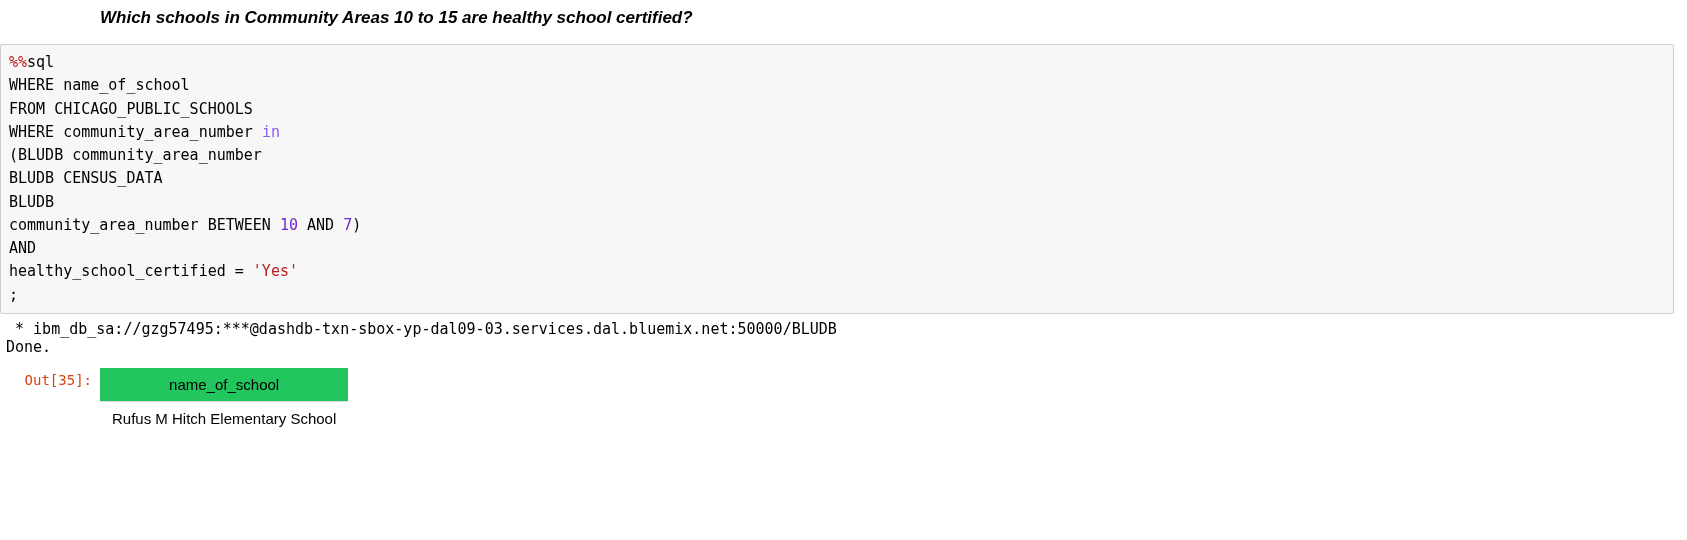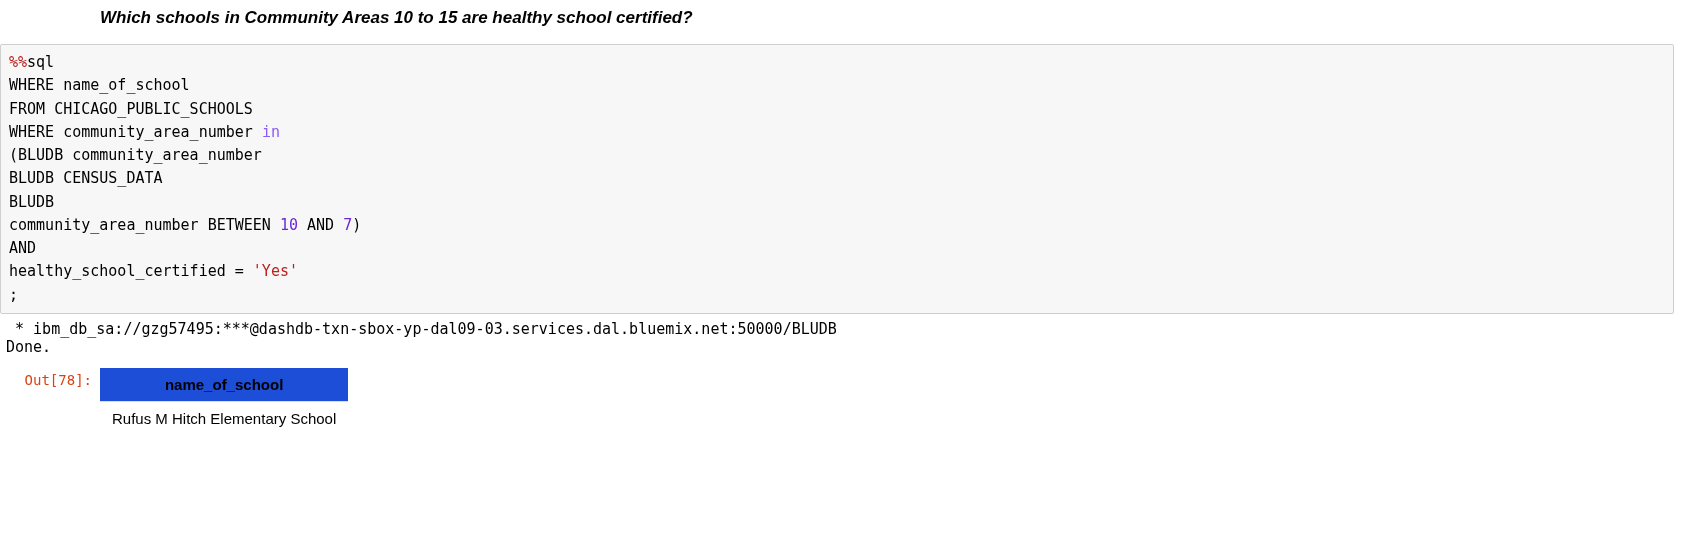--- a/index.html
+++ b/index.html
@@ -50,22 +50,22 @@
       font-size: 15px;
       white-space: pre;
       padding: 6px 0 2px 6px;
     }
     .result-table {
       border-collapse: collapse;
       font-size: 15px;
       margin-top: 2px;
     }
     .result-table th {
-      background: #1d4ed8;
-      font-weight: 700;
+      background: #22c55e;
+      font-weight: 400;
       text-align: center;
       padding: 8px 60px;
       border-bottom: 1px solid #ddd;
     }
     .result-table td {
       padding: 8px 12px;
       text-align: right;
     }
   </style>
 </head>
@@ -90,21 +90,21 @@
 <span>community_area_number BETWEEN </span><span class="num">10</span><span> AND </span><span class="num">7</span><span>)</span>
 <span>AND</span>
 <span>healthy_school_certified = </span><span class="str">'Yes'</span>
 <span>;</span></div>
     <div class="stdout"><span> * ibm_db_sa://gzg57495:***@dashdb-txn-sbox-yp-dal09-03.services.dal.bluemix.net:50000/BLUDB</span>
 <span>Done.</span></div>
   </div>
 </div>
 
 <div class="cell">
-  <div class="prompt out">Out[78]:</div>
+  <div class="prompt out">Out[35]:</div>
   <div class="cell-body">
     <table class="result-table">
       <thead>
         <tr>
           <th>name_of_school</th>
         </tr>
       </thead>
       <tbody>
         <tr>
           <td>Rufus M Hitch Elementary School</td>

